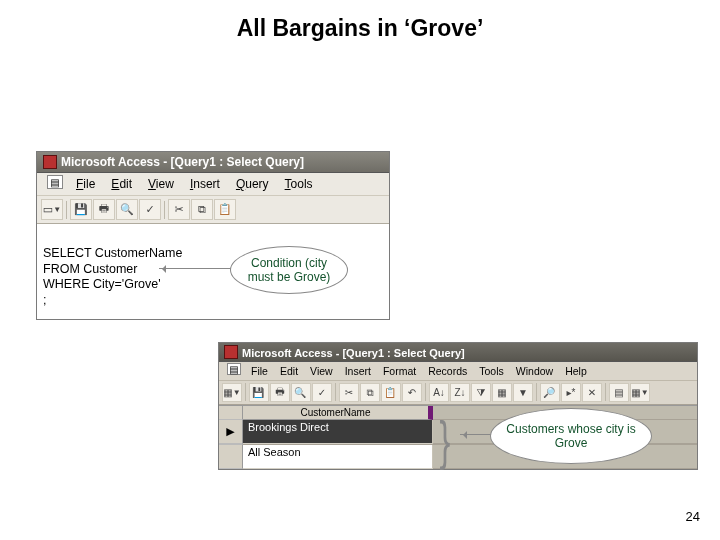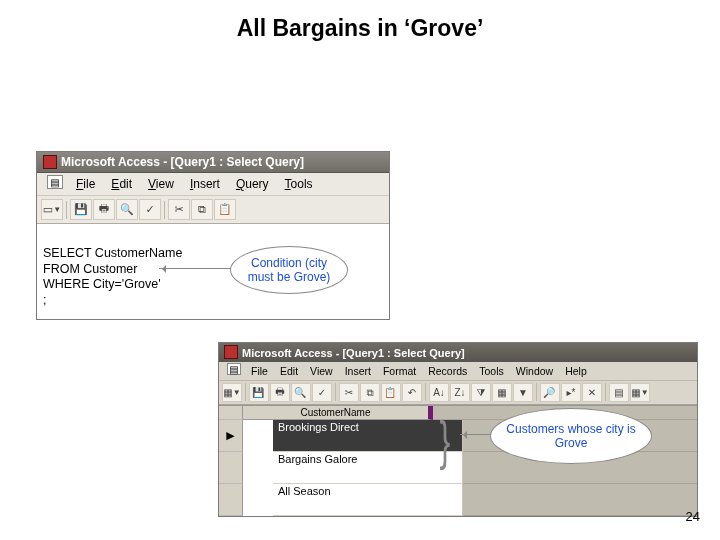--- a/index.html
+++ b/index.html
@@ -118,21 +118,21 @@
     position: absolute;
     inset: 0;
     border: 1.5px solid #888;
     border-radius: 50%;
     display: flex;
     align-items: center;
     justify-content: center;
     text-align: center;
     font-size: 12px;
     line-height: 1.2;
-    color: #1d4ed8;
+    color: #14532d;
     background: #fff;
     padding: 0 6px;
   }
   .lead1 {
     position: absolute;
     left: 159px;
     top: 268px;
     width: 73px;
     height: 0;
     border-top: 1.5px solid #888;
@@ -197,22 +197,21 @@
     text-align: center;
     font-size: 10px;
     padding: 1px 0;
   }
   .dsh-cell {
     flex: 0 0 190px;
     border-right: 1px solid #c8c3b6;
     border-bottom: 1px solid #d4d0c5;
     font-size: 11px;
     padding: 1px 5px;
-    height: 32px;
-    margin-left: 30px;
+    height: 24px;
   }
   .dsh-cell.sel {
     background: #3a3a3a;
     color: #fff;
   }
   .dsh-rest {
     flex: 1;
     background: #bfbbae;
     border-bottom: 1px solid #a8a296;
   }
@@ -348,21 +347,20 @@
       <div class="dsh-colhead">CustomerName</div>
       <div class="dsh-rest"></div>
     </div>
     <div class="dsh-row">
       <div class="dsh-rowhead">▶</div>
       <div class="dsh-cell sel">Brookings Direct</div>
       <div class="dsh-rest"></div>
     </div>
     <div class="dsh-row">
       <div class="dsh-rowhead"></div>
-      <div class="dsh-cell">Bargains Galore</div>
       <div class="dsh-rest"></div>
     </div>
     <div class="dsh-row">
       <div class="dsh-rowhead"></div>
       <div class="dsh-cell">All Season</div>
       <div class="dsh-rest"></div>
     </div>
   </div>
 </div>
 

